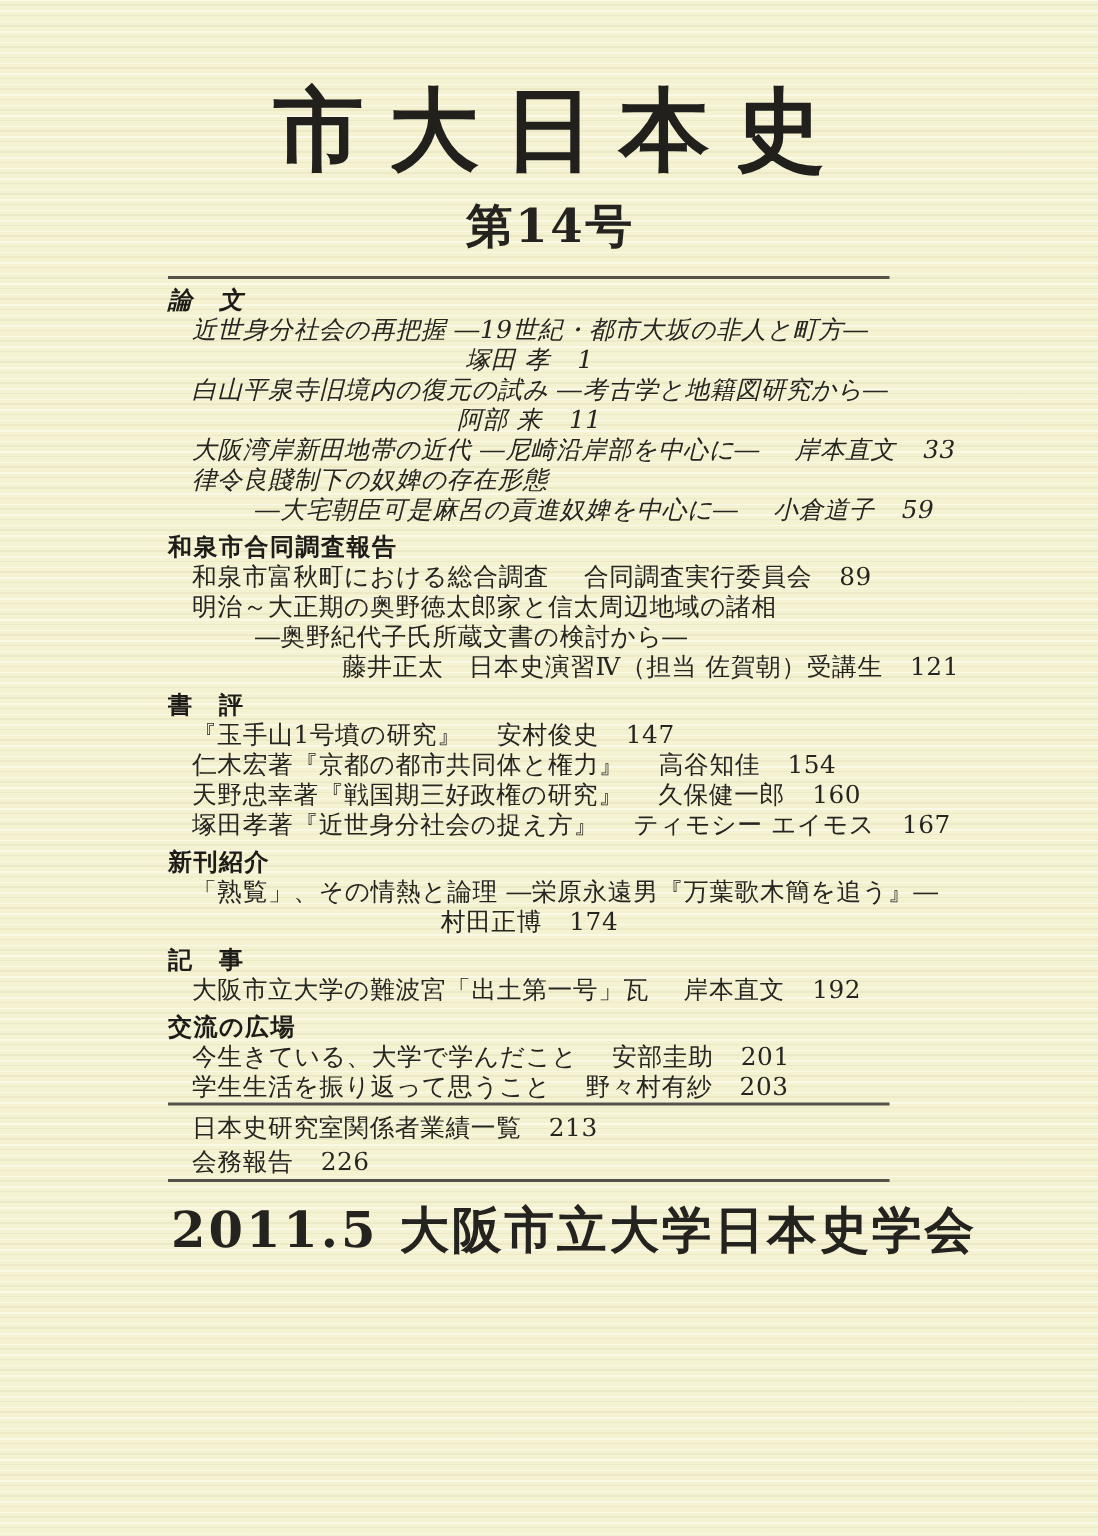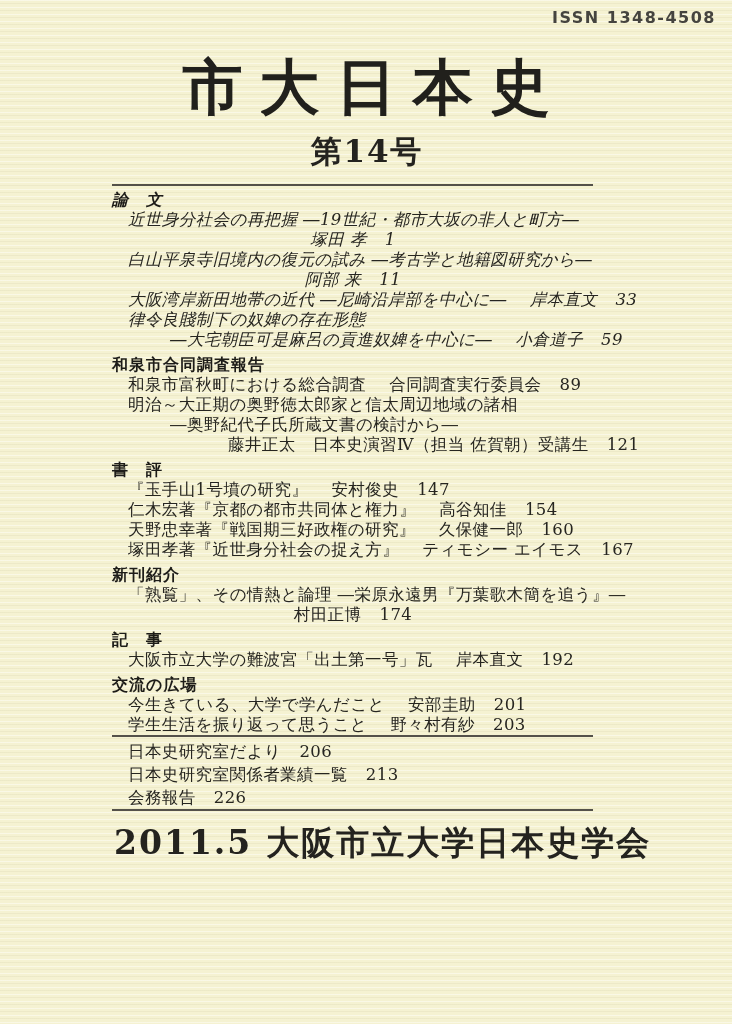--- a/index.html
+++ b/index.html
@@ -71,21 +71,20 @@
     font-size:33px;font-weight:bold;letter-spacing:2px;
     color:#24231f;white-space:nowrap;
   }
   .footer-date{margin-right:14px;}
 </style>
 </head>
 <body>
 
 <div class="page">
 
-  <div class="issn">ISSN 1348-4508</div>
 
   <div class="journal-title">市大日本史</div>
   <div class="issue-number">第14号</div>
 
   <hr class="rule rule-top">
 
   <div class="toc">
       <div class="toc-section">
         <div class="section-header">論　文</div>
         <div class="toc-line indent-1"><span class="entry-title">近世身分社会の再把握 ―19世紀・都市大坂の非人と町方―</span></div>
@@ -122,21 +121,20 @@
       <div class="toc-section">
         <div class="section-header">交流の広場</div>
         <div class="toc-line indent-1"><span class="entry-title">今生きている、大学で学んだこと</span><span class="entry-author">安部圭助</span><span class="entry-page">201</span></div>
         <div class="toc-line indent-1"><span class="entry-title">学生生活を振り返って思うこと</span><span class="entry-author">野々村有紗</span><span class="entry-page">203</span></div>
       </div>
     </div>
 
   <hr class="rule">
 
   <div class="appendix">
-      <div class="appendix-line"><span class="entry-title">日本史研究室だより</span><span class="entry-page">206</span></div>
       <div class="appendix-line"><span class="entry-title">日本史研究室関係者業績一覧</span><span class="entry-page">213</span></div>
       <div class="appendix-line"><span class="entry-title">会務報告</span><span class="entry-page">226</span></div>
     </div>
 
   <hr class="rule">
 
   <div class="footer-line">
     <span class="footer-date">2011.5</span><span>大阪市立大学日本史学会</span>
   </div>
 

